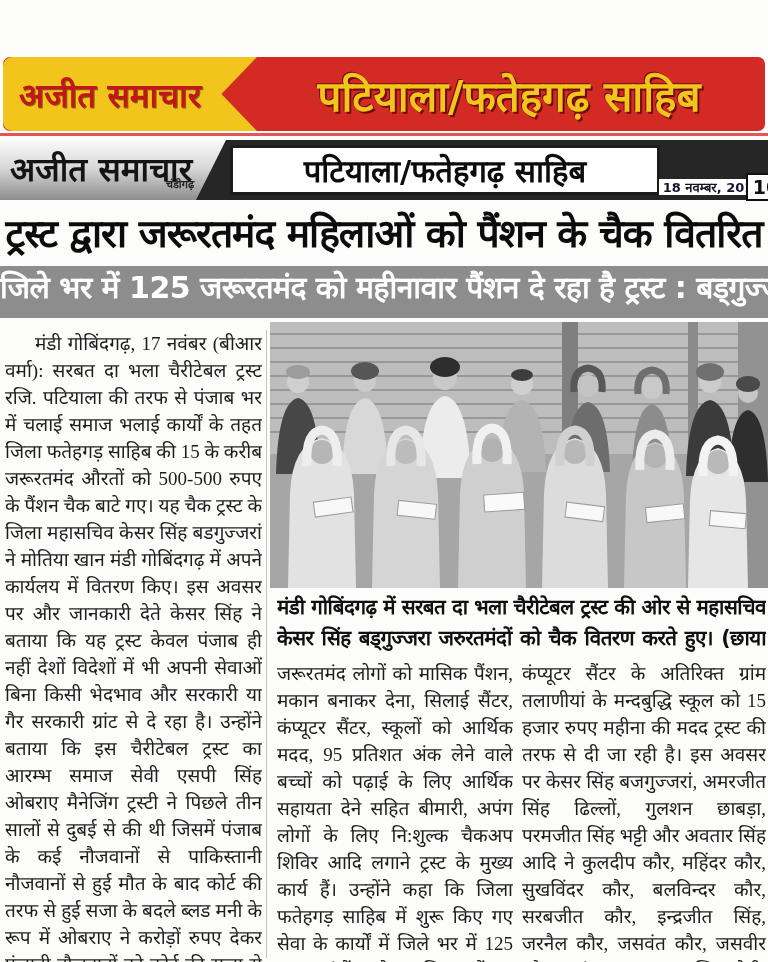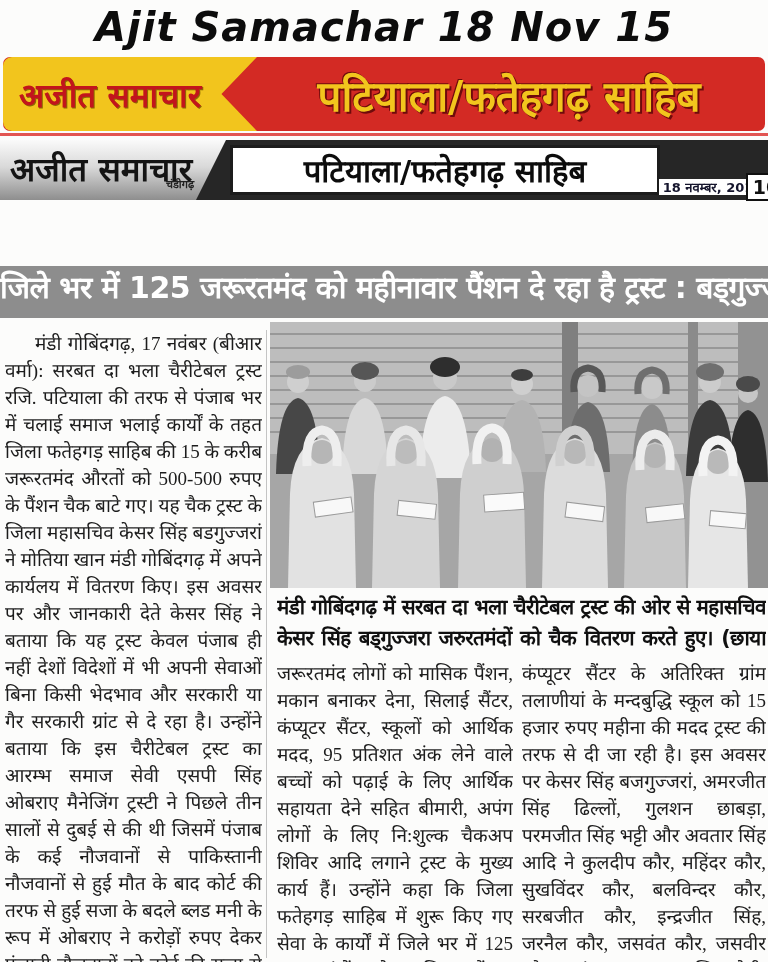--- a/index.html
+++ b/index.html
@@ -65,21 +65,20 @@
   .photo svg{display:block;}
   .caption{position:absolute;left:277px;width:489px;top:592px;height:64px;
     font:700 20.5px "DejaVu Sans",sans-serif;line-height:31px;color:#101010;
     text-align:justify;overflow:hidden;letter-spacing:-0.5px;}
 </style>
 </head>
 <body>
 
 <div class="page">
 
-  <div class="scan-label">Ajit Samachar 18 Nov 15</div>
 
   <div class="masthead">
     <div class="masthead-right">
       <span>पटियाला/फतेहगढ़ साहिब</span>
     </div>
     <div class="masthead-left">
       <span>अजीत समाचार</span>
     </div>
   </div>
   <div class="red-rule"></div>
@@ -88,20 +87,21 @@
     <div class="header-dark"></div>
     <div class="header-paper">अजीत समाचार</div>
     <div class="header-edition">चंडीगढ़</div>
     <div class="header-section">
       <span>पटियाला/फतेहगढ़ साहिब</span>
     </div>
     <div class="header-date">18 नवम्बर, 2015</div>
     <div class="header-page">10</div>
   </div>
 
+  <div class="headline">ट्रस्ट द्वारा जरूरतमंद महिलाओं को पैंशन के चैक  वितरित</div>
   <div class="subheadline">जिले भर में 125 जरूरतमंद को महीनावार पैंशन दे रहा है ट्रस्ट : बड्गुज्जरां</div>
 
   <div class="photo">
     <svg width="498" height="266" viewBox="0 0 498 266" xmlns="http://www.w3.org/2000/svg">
       <rect width="498" height="266" fill="#a6a6a6"></rect>
       <rect width="498" height="132" fill="#bdbdbd"></rect>
       <g stroke="#989898" stroke-width="2">
         <line x1="0" y1="12" x2="498" y2="12"></line>
           <line x1="0" y1="26" x2="498" y2="26"></line>
         <line x1="0" y1="40" x2="498" y2="40"></line>

